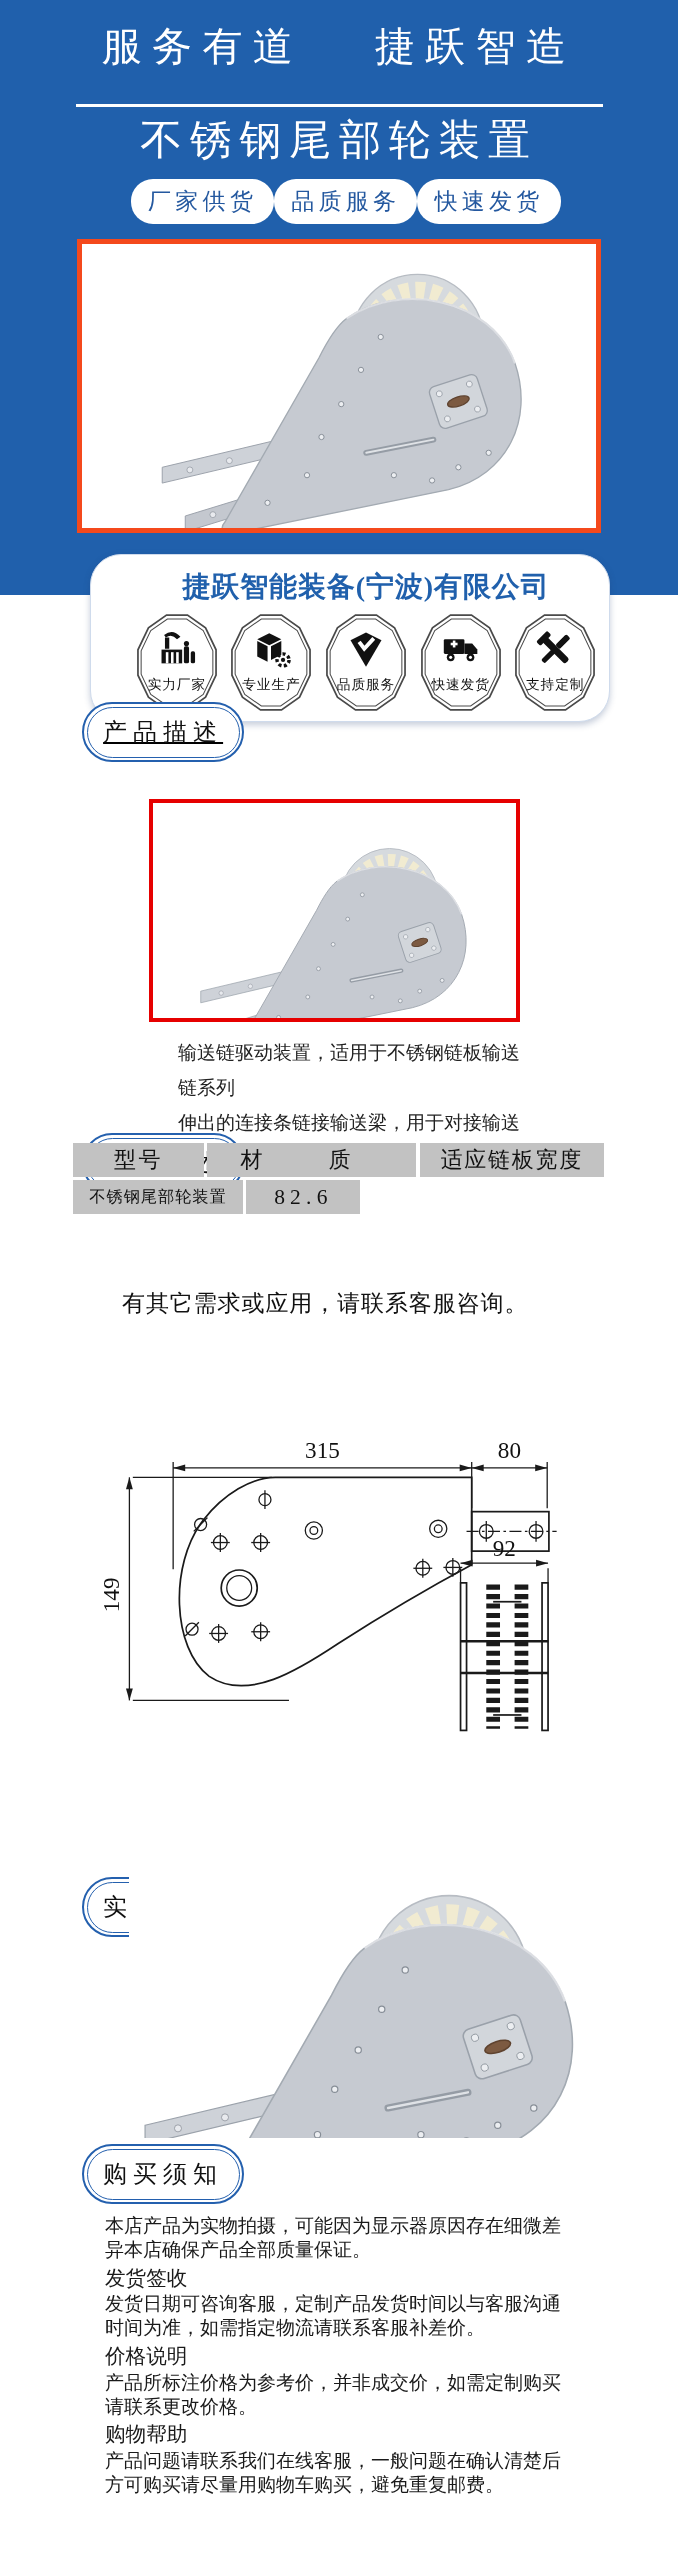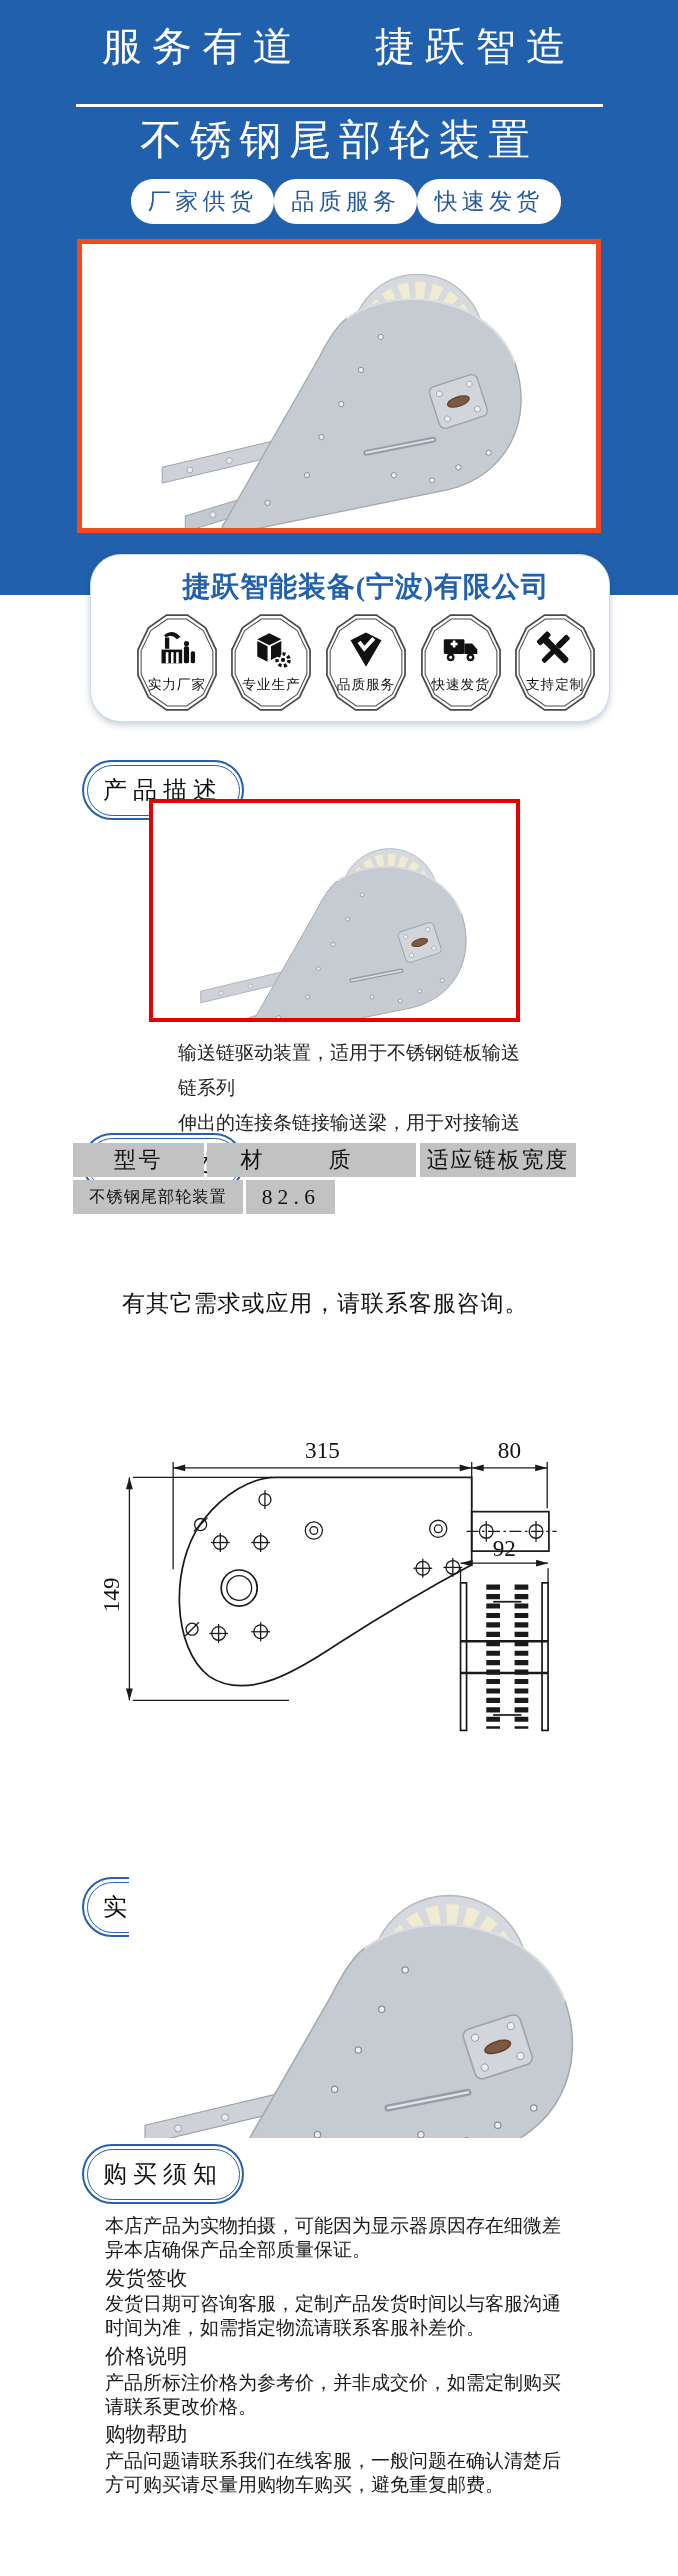--- a/index.html
+++ b/index.html
@@ -33,39 +33,39 @@
   .badge { position:relative; width:86px; height:105px; }
   .badge svg { position:absolute; top:0; left:0; fill:#111; }
   .badge .blabel { position:absolute; top:66px; left:0; width:86px; text-align:center;
                    font-size:13.7px; color:#111; letter-spacing:0.9px; }
 
   
   .sec-label { border:2.6px solid #2460ae; border-radius:34px; padding:2.6px; background:#fff; }
   .sec-label > span { display:block; border:1.7px solid #2460ae; border-radius:29px;
                       padding:8.6px 15.5px; font-size:24px; letter-spacing:6px; color:#111;
                       white-space:nowrap; }
-  .lbl1 { top:760px; left:82px; }
+  .lbl1 { top:702px; left:82px;text-decoration:underline; }
   .lbl2 { top:1133px; left:82px; }
   .lbl3 { top:1877px; left:82px; }
   .lbl4 { top:2144px; left:82px; }
 
   
   .desc { top:1035px; left:178px; width:343px; font-size:19px; line-height:35px; color:#222; }
 
   
   .tbl { top:1143px; left:73px; width:534px; }
   .trow { display:flex; gap:3.4px; margin-bottom:3.4px; }
   .tcell { background:#c2c2c2; height:34px; line-height:34px; text-align:center;
            color:#111; font-size:22px; overflow:hidden; }
   .c-h1 { width:131px; letter-spacing:2.6px; }
   .c-h2 { width:209px; letter-spacing:3em; text-indent:1.5em; }
-  .c-h3 { width:156px; letter-spacing:1.7px; }
+  .c-h3 { width:184px; letter-spacing:1.7px; }
   .c-d1 { width:170px; font-size:16.3px; letter-spacing:0.9px; }
   .c-d2 { width:242px; font-size:20.6px; letter-spacing:7.7px; }
-  .c-d3 { width:89px; font-size:21.5px; letter-spacing:5.2px;text-align:center; }
+  .c-d3 { width:114px; font-size:21.5px; letter-spacing:5.2px;text-align:center; }
 
   .note { top:1288px; left:122px; font-size:23px; letter-spacing:0.9px; color:#111; }
 
   
   .drawing { top:1419px; left:76px; }
   .drawing text { font-family:"Liberation Serif","DejaVu Serif",serif; font-size:27px; fill:#111; }
 
   
   .pnotes { top:2214px; left:105px; width:464px; color:#1a1a1a; }
   .pn-text { font-size:19px; line-height:24px; }

